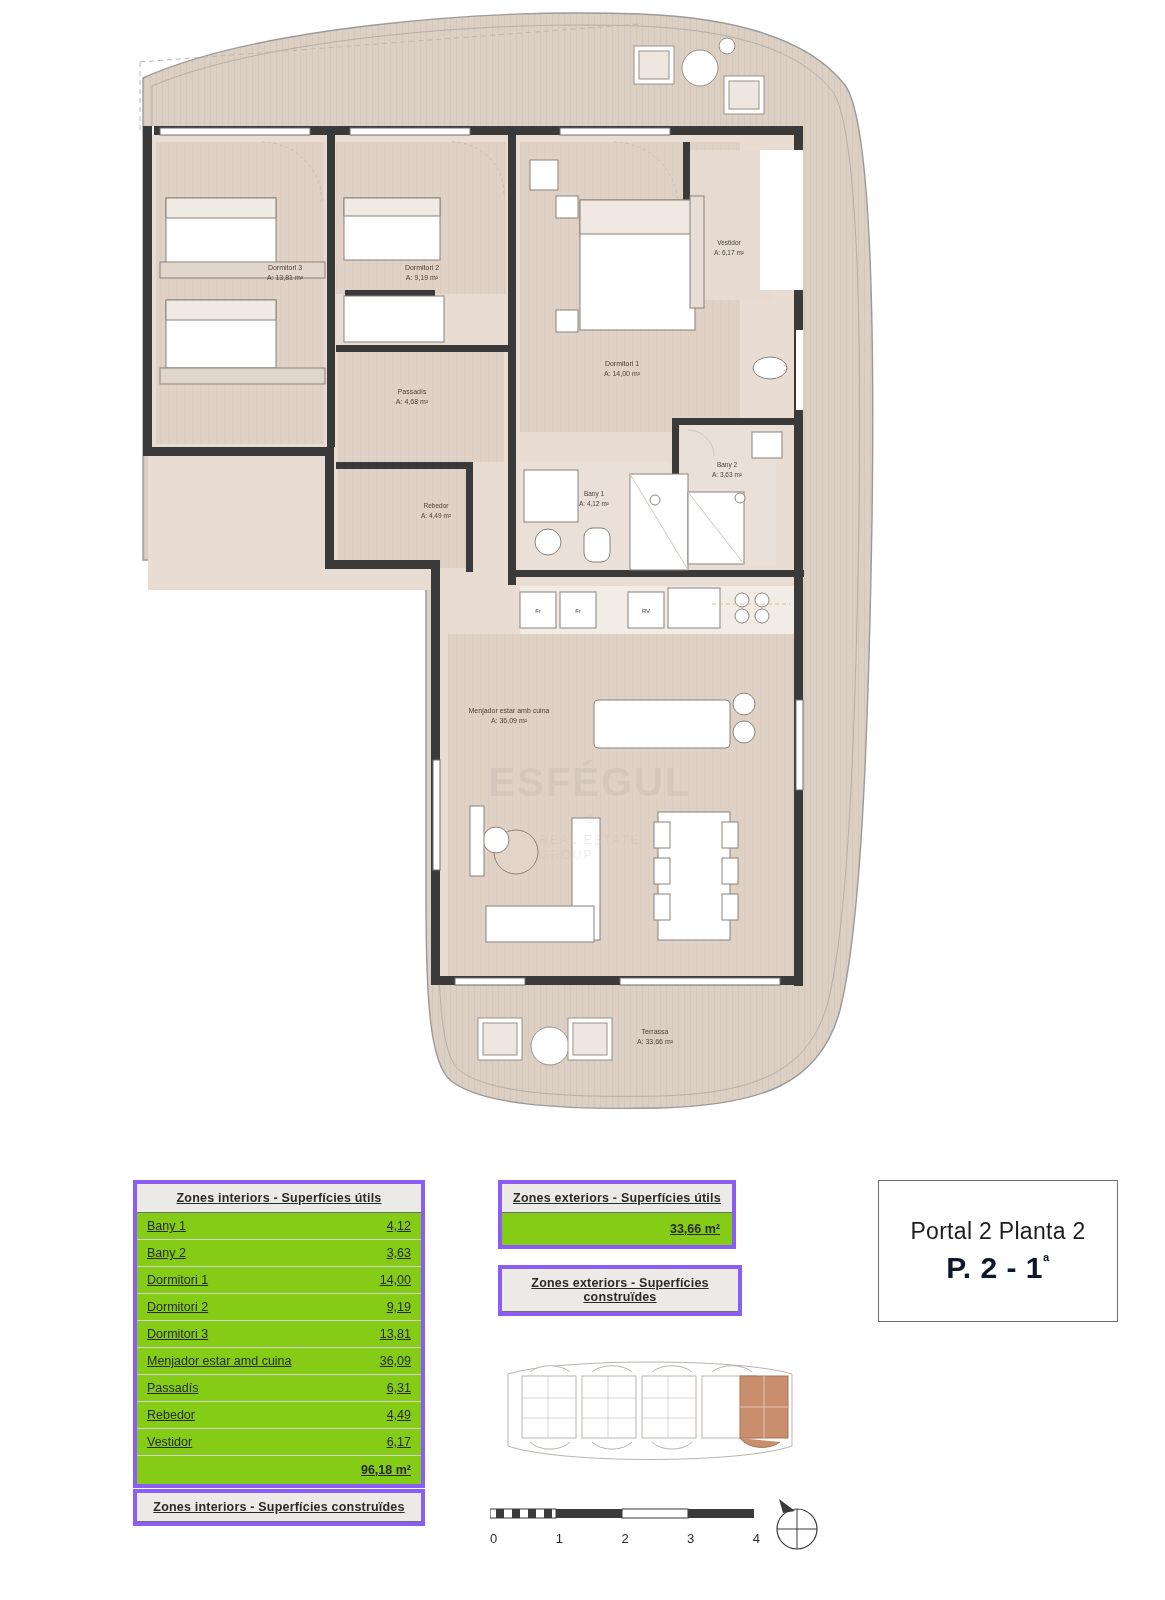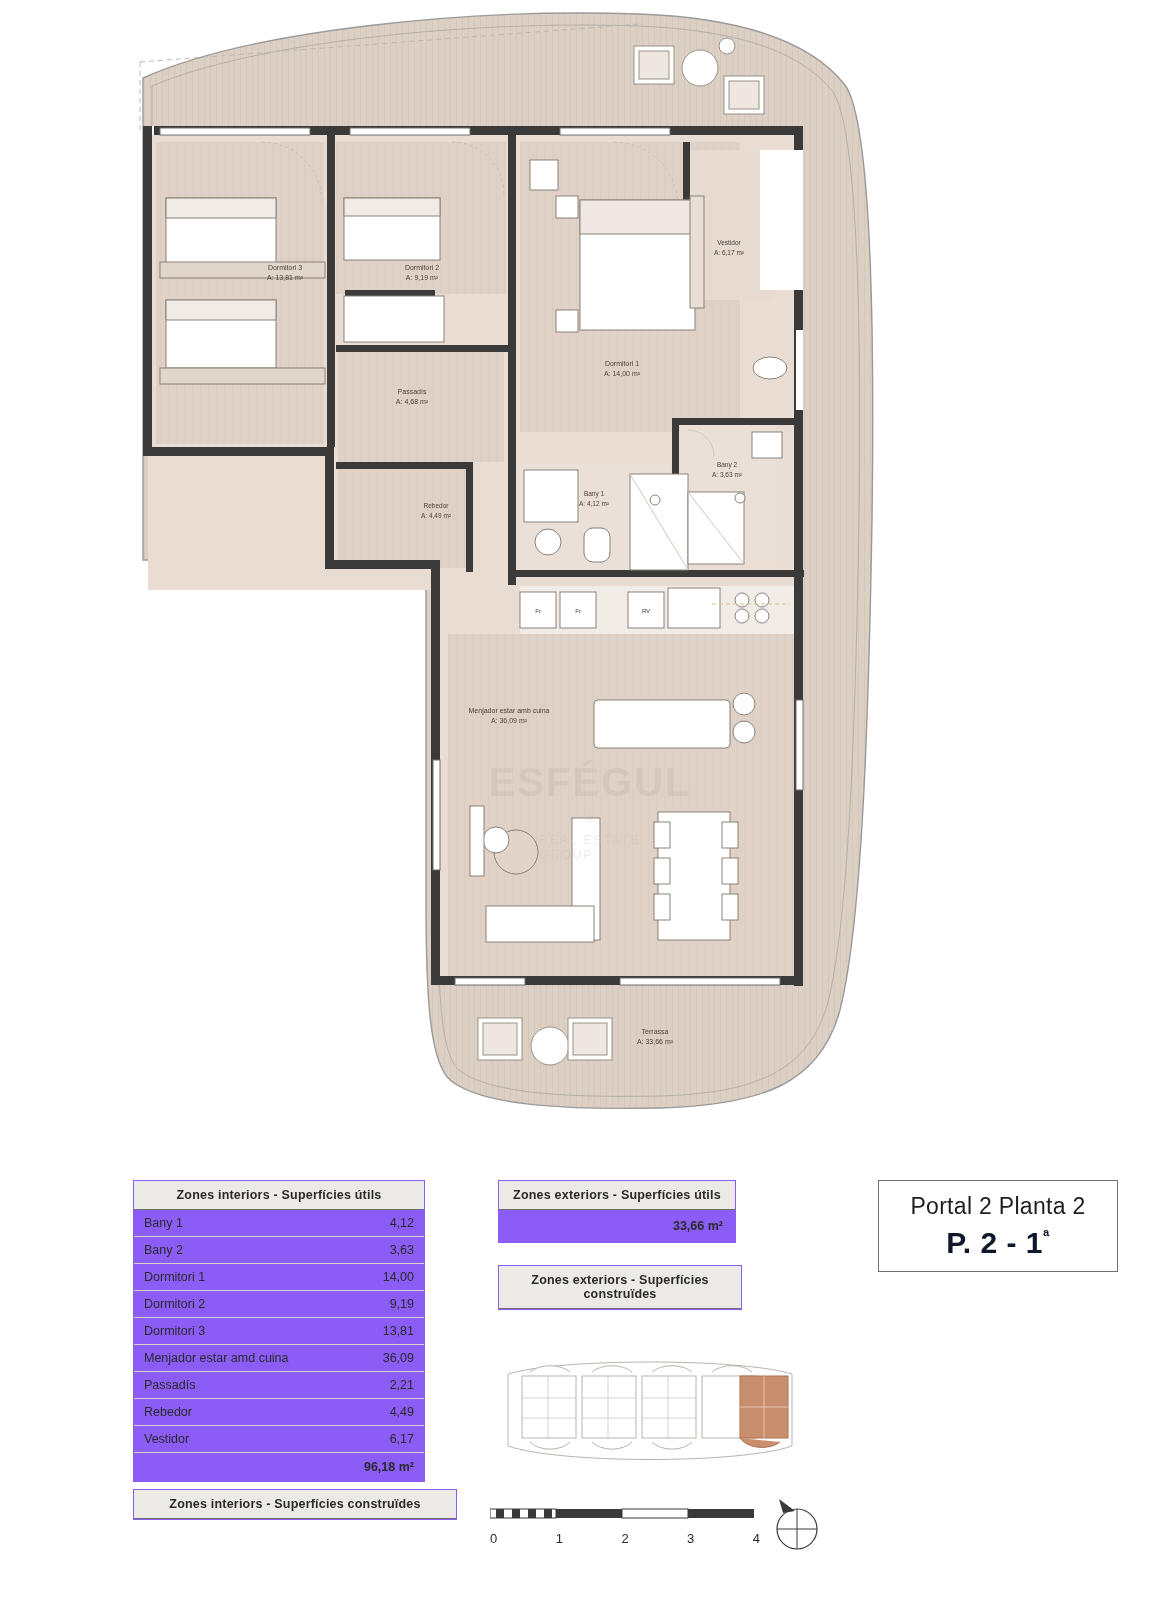--- a/index.html
+++ b/index.html
@@ -12,38 +12,38 @@
   .rlabel{font-family:"Liberation Sans",sans-serif;fill:#4a4239;}
 
   
   #watermark{position:absolute;left:390px;top:760px;width:400px;height:60px;
              display:flex;align-items:center;gap:8px;opacity:.28;pointer-events:none;flex-direction:column;}
   #watermark .wm-main{font-size:40px;font-weight:700;letter-spacing:2px;color:#b8b0a8;font-family:"Liberation Sans",sans-serif;}
   #watermark .wm-sup{font-size:11px;color:#b8b0a8;vertical-align:super;}
   #watermark .wm-sub{font-size:12px;color:#c3bcb4;line-height:1.25;letter-spacing:2px;}
 
   
-  .tbl{position:absolute;border:1px solid #8b5cf6;background:#8b5cf6;box-sizing:border-box;}
+  .tbl{position:absolute;border:4px solid #8b5cf6;background:#84cc16;box-sizing:border-box;text-decoration:underline;}
   .tbl .thead{background:#eceae7;border-bottom:1px solid #6f6f6f;text-align:center;
               font-size:12.5px;font-weight:700;padding:7px 4px;letter-spacing:.2px;}
   .tbl .row{display:flex;justify-content:space-between;border-bottom:1px solid #d3d0cc;
             font-size:12.5px;padding:6px 10px;}
   .tbl .row:last-child{border-bottom:none;}
   .tbl .row .k{color:#2a2a2a;}
   .tbl .row .v{color:#2a2a2a;}
   .tbl .total{text-align:right;font-size:12.5px;font-weight:700;padding:7px 10px;}
   .tbl .valonly{text-align:right;font-size:12.5px;font-weight:700;padding:9px 12px;}
 
   #tbl-int{left:133px;top:1180px;width:292px;}
-  #tbl-int-constr{left:133px;top:1489px;width:324px;}
+  #tbl-int-constr{left:133px;top:1489px;width:292px;}
   #tbl-ext{left:498px;top:1180px;width:238px;}
   #tbl-ext-constr{left:498px;top:1265px;width:244px;}
 
   
-  #portal{position:absolute;left:878px;top:1180px;width:240px;height:92px;
+  #portal{position:absolute;left:878px;top:1180px;width:240px;height:142px;
           border:1px solid #6f6f6f;background:#fff;box-sizing:border-box;
           display:flex;flex-direction:column;align-items:center;justify-content:center;gap:6px;}
   #portal .p1{font-size:23px;letter-spacing:.3px;color:#1d1d1d;}
   #portal .p2{font-size:30px;font-weight:700;letter-spacing:.5px;color:#0f172a;}
   #portal .p2 sup{font-size:17px;}
 
   
   #keyplan{position:absolute;left:500px;top:1350px;width:300px;height:125px;}
 
   
@@ -319,21 +319,21 @@
   <div class="row">
     <span class="k">Dormitori 3</span>
     <span class="v">13,81</span>
   </div>
   <div class="row">
     <span class="k">Menjador estar amd cuina</span>
     <span class="v">36,09</span>
   </div>
   <div class="row">
     <span class="k">Passadís</span>
-    <span class="v">2,21</span>
+    <span class="v">6,31</span>
   </div>
   <div class="row">
     <span class="k">Rebedor</span>
     <span class="v">4,49</span>
   </div>
   <div class="row">
     <span class="k">Vestidor</span>
     <span class="v">6,17</span>
   </div>
   <div class="total">96,18 m²</div>

